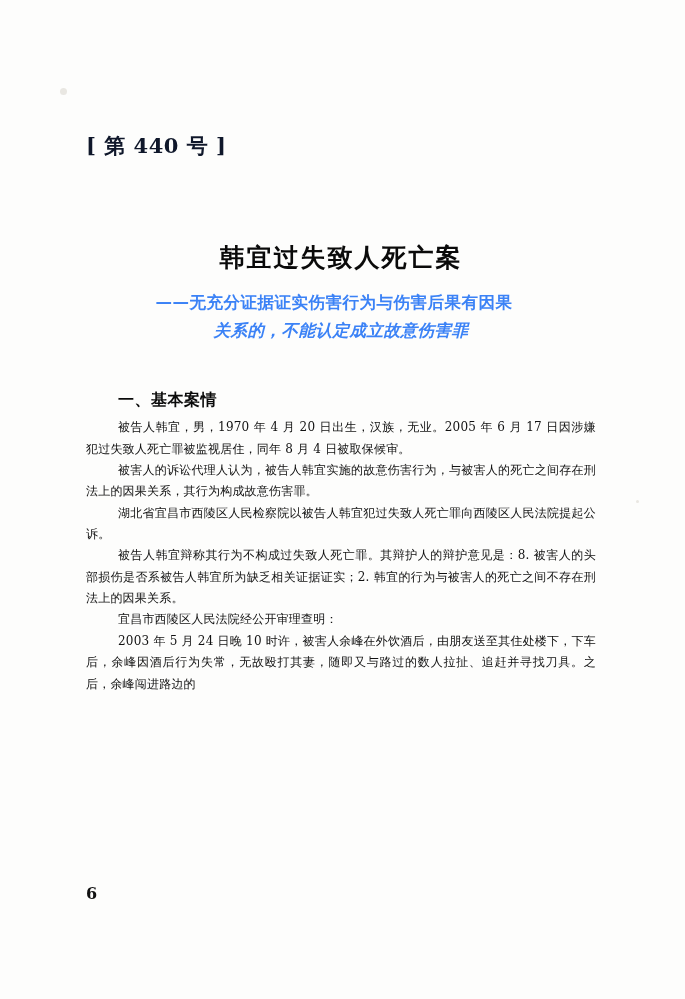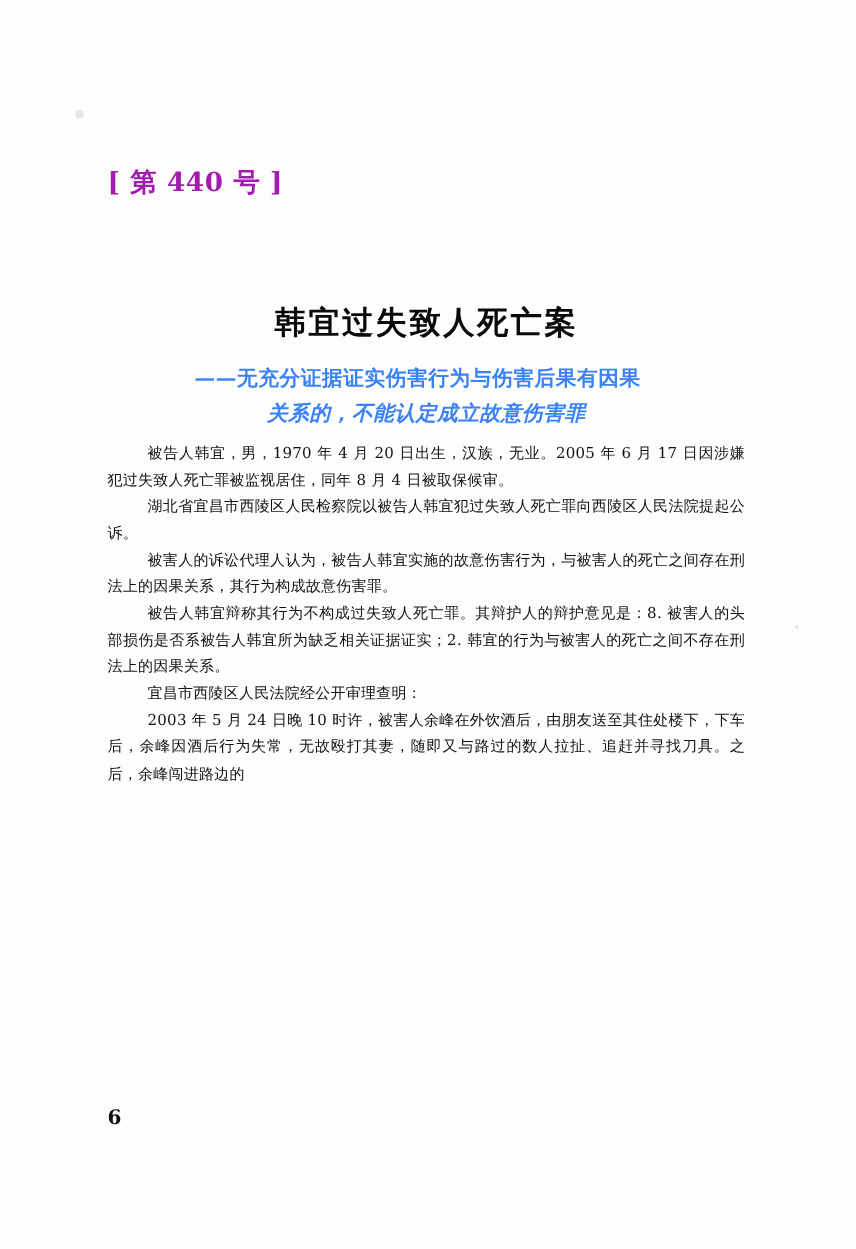--- a/index.html
+++ b/index.html
@@ -29,21 +29,21 @@
     top: 0;
     width: 510px;
   }
 
   
   .case-number {
     margin-top: 132px;
     font-size: 21px;
     font-weight: bold;
     letter-spacing: 0.5px;
-    color: #a21caf;
+    color: #0f172a;
     font-family: "DejaVu Serif", "Liberation Serif", serif;
   }
 
   
   .title-block {
     margin-top: 82px;
     text-align: center;
   }
   .doc-title {
     font-size: 25px;
@@ -128,25 +128,26 @@
     <div class="case-number">[ 第 440 号 ]</div>
 
     <div class="title-block">
       <div class="doc-title">韩宜过失致人死亡案</div>
       <div class="subtitle">
         <span class="sub-line-1">——无充分证据证实伤害行为与伤害后果有因果</span>
         <span class="sub-line-2">关系的，不能认定成立故意伤害罪</span>
       </div>
     </div>
 
+    <div class="section-heading">一、基本案情</div>
 
     <div class="body-text">
       <p class="para">被告人韩宜，男，1970 年 4 月 20 日出生，汉族，无业。2005 年 6 月 17 日因涉嫌犯过失致人死亡罪被监视居住，同年 8 月 4 日被取保候审。</p>
+      <p class="para">被害人的诉讼代理人认为，被告人韩宜实施的故意伤害行为，与被害人的死亡之间存在刑法上的因果关系，其行为构成故意伤害罪。</p>
       <p class="para">湖北省宜昌市西陵区人民检察院以被告人韩宜犯过失致人死亡罪向西陵区人民法院提起公诉。</p>
-      <p class="para">被害人的诉讼代理人认为，被告人韩宜实施的故意伤害行为，与被害人的死亡之间存在刑法上的因果关系，其行为构成故意伤害罪。</p>
       <p class="para">被告人韩宜辩称其行为不构成过失致人死亡罪。其辩护人的辩护意见是：8. 被害人的头部损伤是否系被告人韩宜所为缺乏相关证据证实；2. 韩宜的行为与被害人的死亡之间不存在刑法上的因果关系。</p>
       <p class="para">宜昌市西陵区人民法院经公开审理查明：</p>
       <p class="para">2003 年 5 月 24 日晚 10 时许，被害人余峰在外饮酒后，由朋友送至其住处楼下，下车后，余峰因酒后行为失常，无故殴打其妻，随即又与路过的数人拉扯、追赶并寻找刀具。之后，余峰闯进路边的</p>
     </div>
 
   </div>
 
   <div class="page-number">6</div>
 
 </div>

